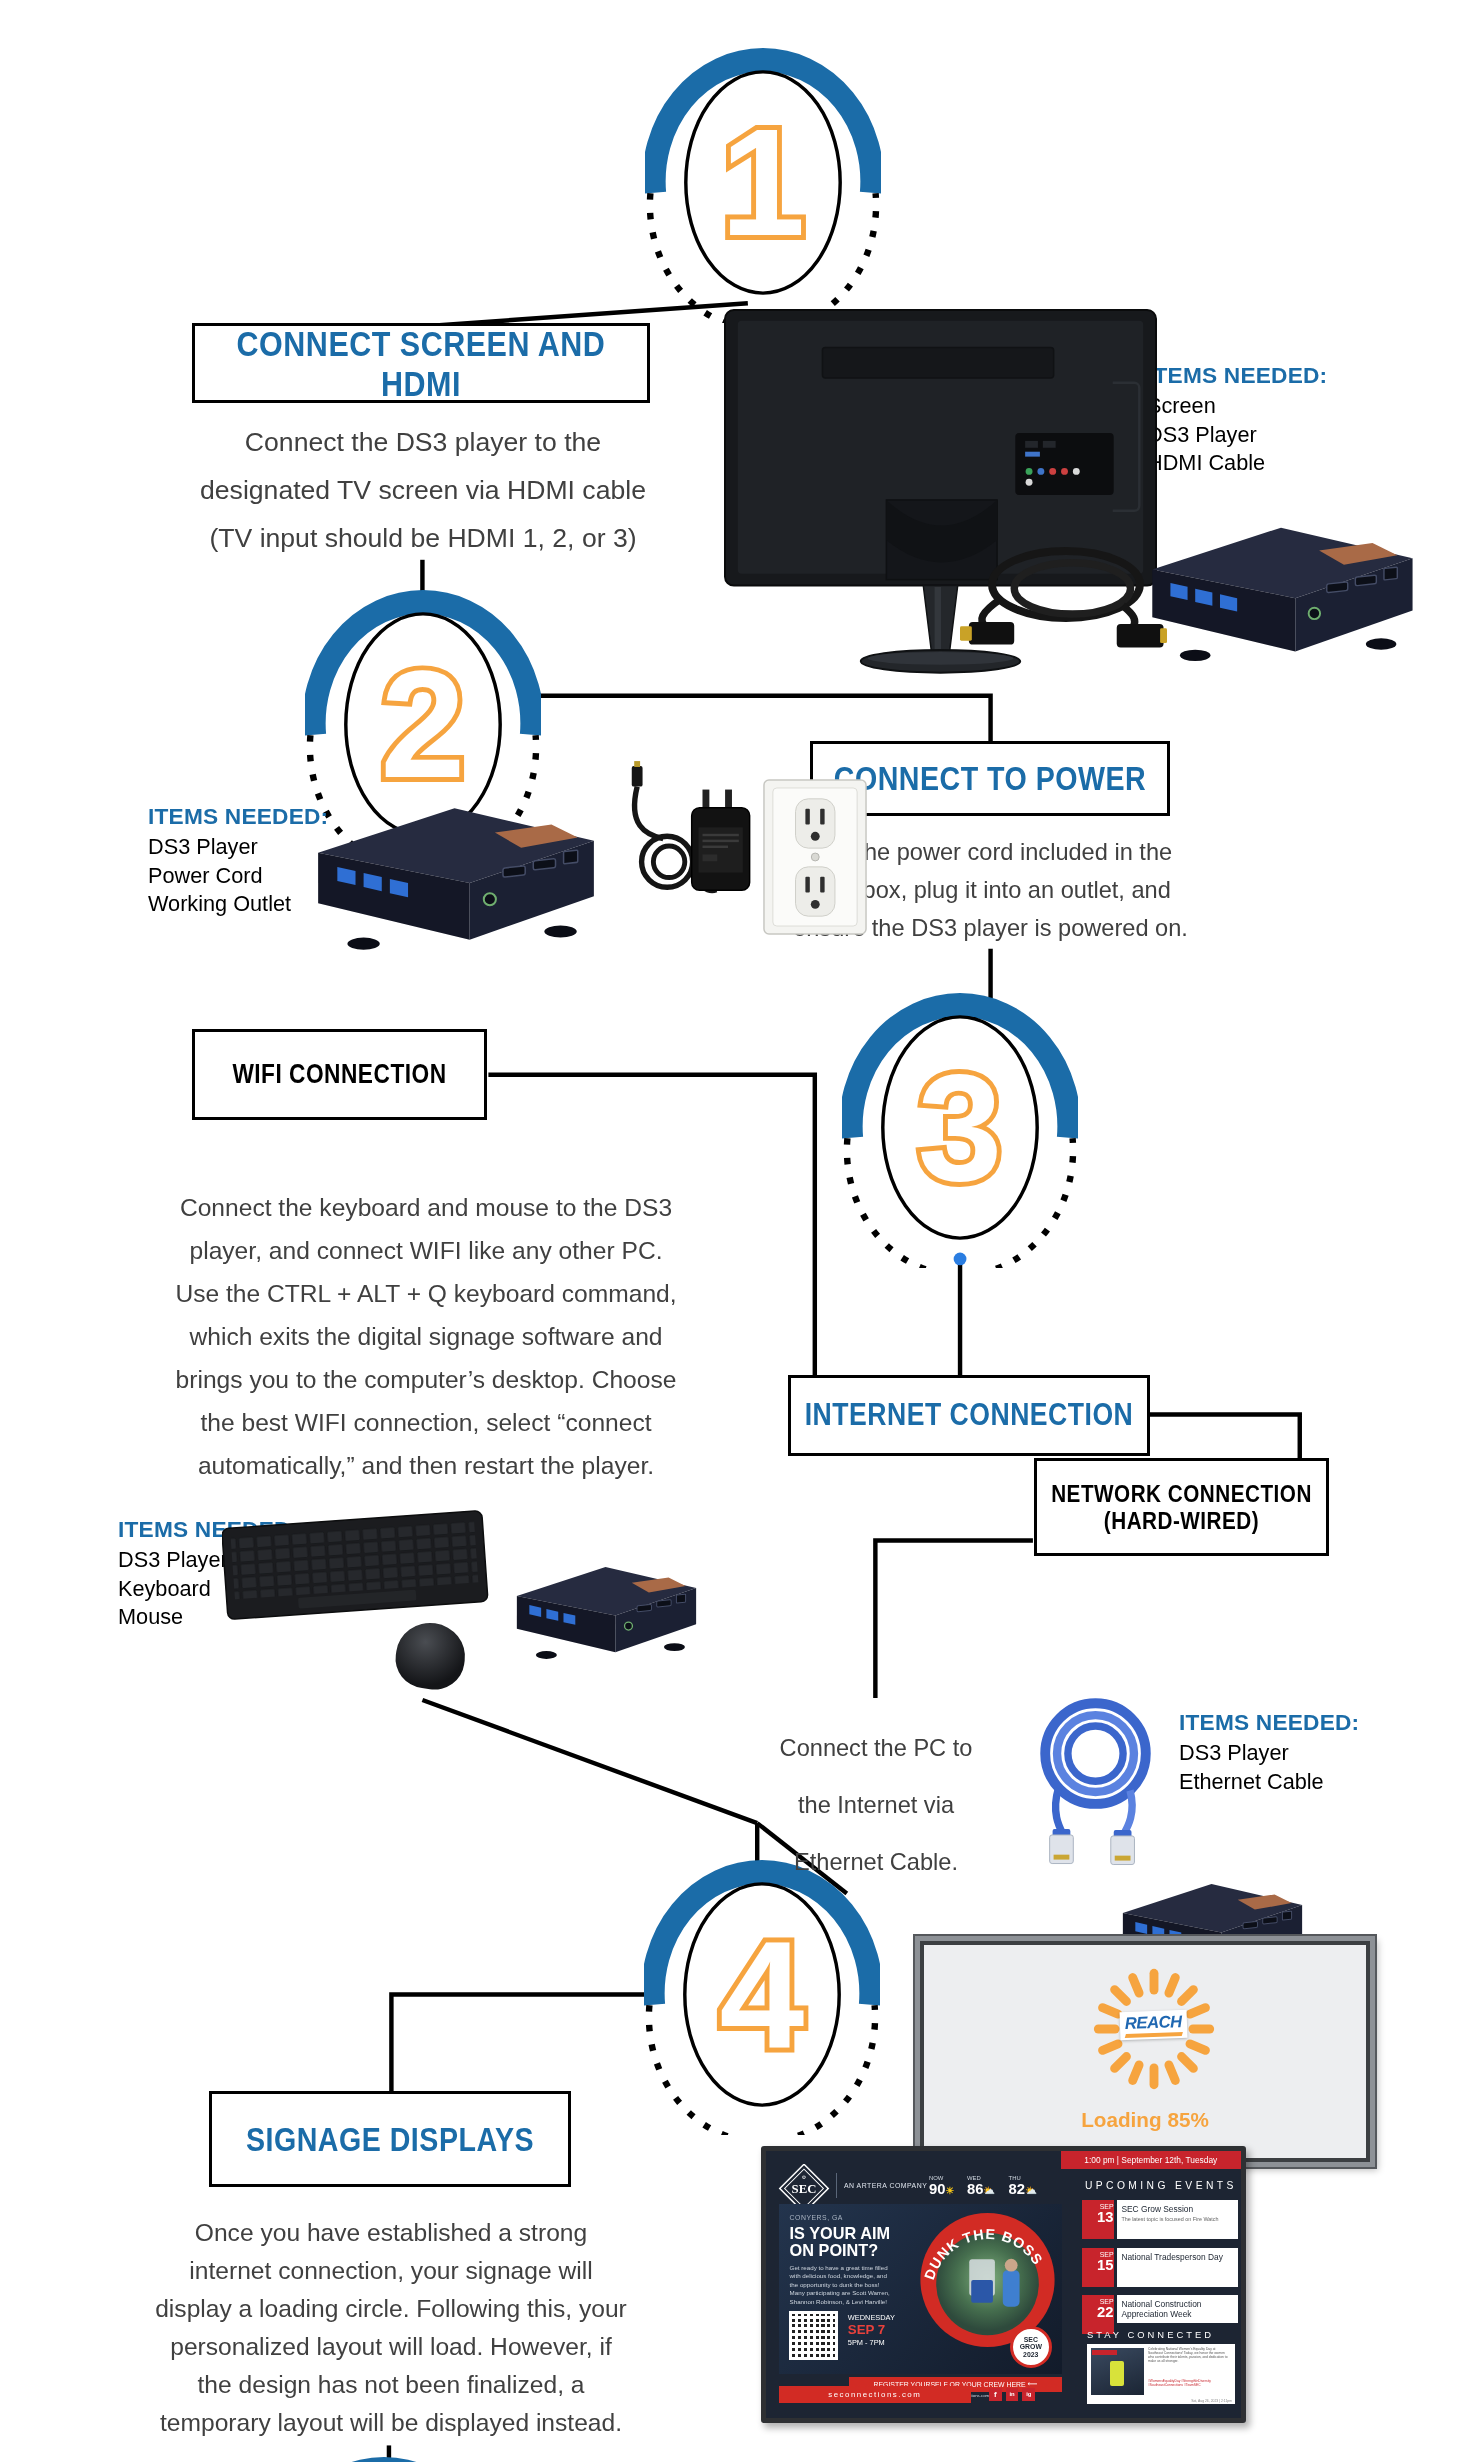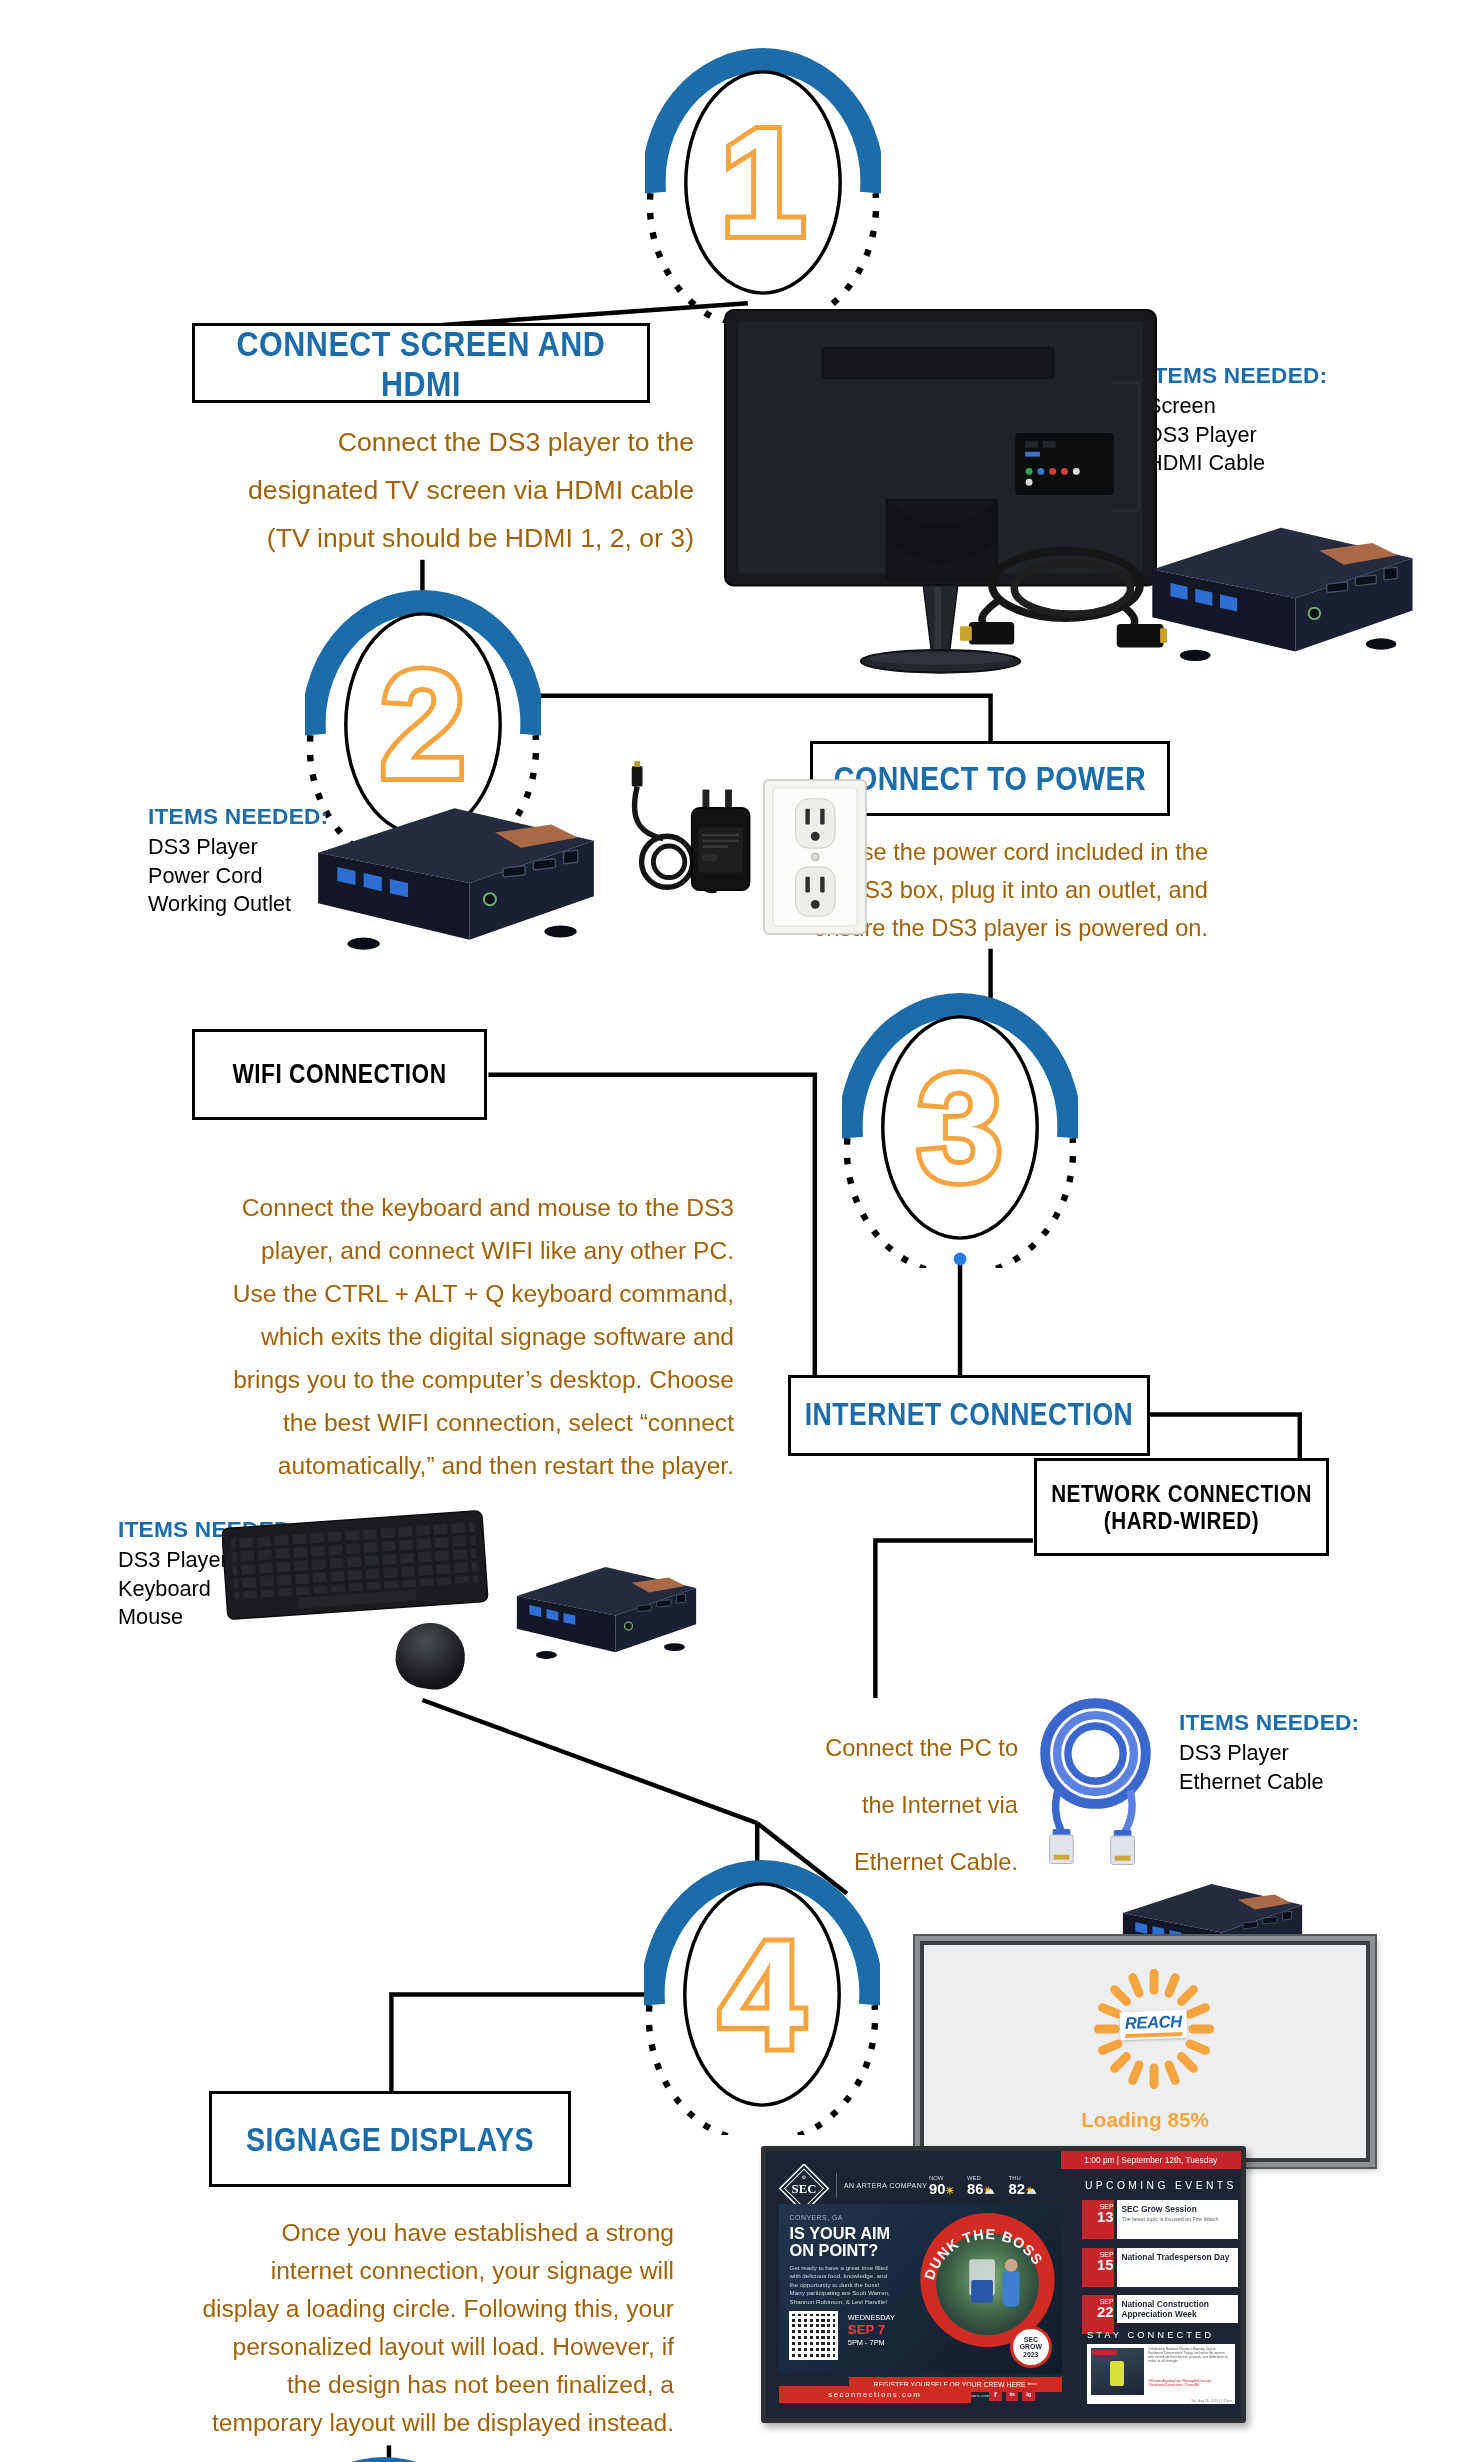--- a/index.html
+++ b/index.html
@@ -17,21 +17,21 @@
 
   
   .marker{width:236px;height:281px}
 
   
   .tbox{position:absolute;border:3.9px solid #000;background:#fff;display:flex;align-items:center;justify-content:center;text-align:center}
   .tbox .t{font-weight:700;color:var(--blue);letter-spacing:0.5px;line-height:1.12;white-space:pre-line;transform:scaleY(1.18)}
   .tbox .t.dark{color:#000}
 
   
-  .para{position:absolute;white-space:pre-line;text-align:right;color:#a16207}
+  .para{position:absolute;white-space:pre-line;text-align:center;color:#404040}
 
   
   .items{position:absolute;text-align:left}
   .items .hdr{color:var(--blue);font-weight:700;font-size:22.7px;letter-spacing:0.2px}
   .items .ls{font-size:21.7px;line-height:28.6px;white-space:pre-line;margin-top:3px}
 
   
   .screenA{border:5.9px solid #8d9196;outline:2px solid #55585c;background:#3c3f42;padding:3.9px;box-shadow:3px 3.9px 6.9px rgba(0,0,0,.25)}
   .screenA .disp{width:100%;height:100%;background:#edeef0;position:relative}
   .loadtxt{position:absolute;left:0;right:0;text-align:center;color:var(--orange);font-weight:700;font-size:20.7px}
@@ -41,21 +41,21 @@
 
   
   .screenB{border:5.9px solid #2e3033;border-radius:3px;background:#1d2533;overflow:hidden;box-shadow:3.9px 4.9px 7.9px rgba(0,0,0,.3)}
   .sb{position:absolute;color:#fff}
   .sb-card{background:linear-gradient(135deg,#23344d,#121b2a)}
   .evrow{position:absolute;display:flex}
   .evdate{width:31.5px;height:39px;background:var(--red);color:#fff;text-align:right;flex:none}
   .evdate .m{font-size:6.9px;padding-top:3px}
   .evdate .d{font-size:14.8px;font-weight:700;line-height:14.8px}
   .evcard{width:121px;height:39px;background:#fff;color:#1c2430;padding:3.9px 4.9px;margin-left:3px}
-  .evcard .et{font-weight:700;font-size:8.4px}
+  .evcard .et{font-weight:400;font-size:8.4px}
   .evcard .es{font-size:5.4px;color:#666;margin-top:2px}
   .wkit{display:flex;gap:12.8px;position:absolute}
   .wkit .wi{text-align:left}
   .wkit .wl{font-size:5.9px;color:#cfd6df}
   .wkit .wt{font-size:14.8px;font-weight:700;color:#fff}
   .sun{color:#f5c518;font-size:9.8px}
 </style>
 </head>
 <body>
 

